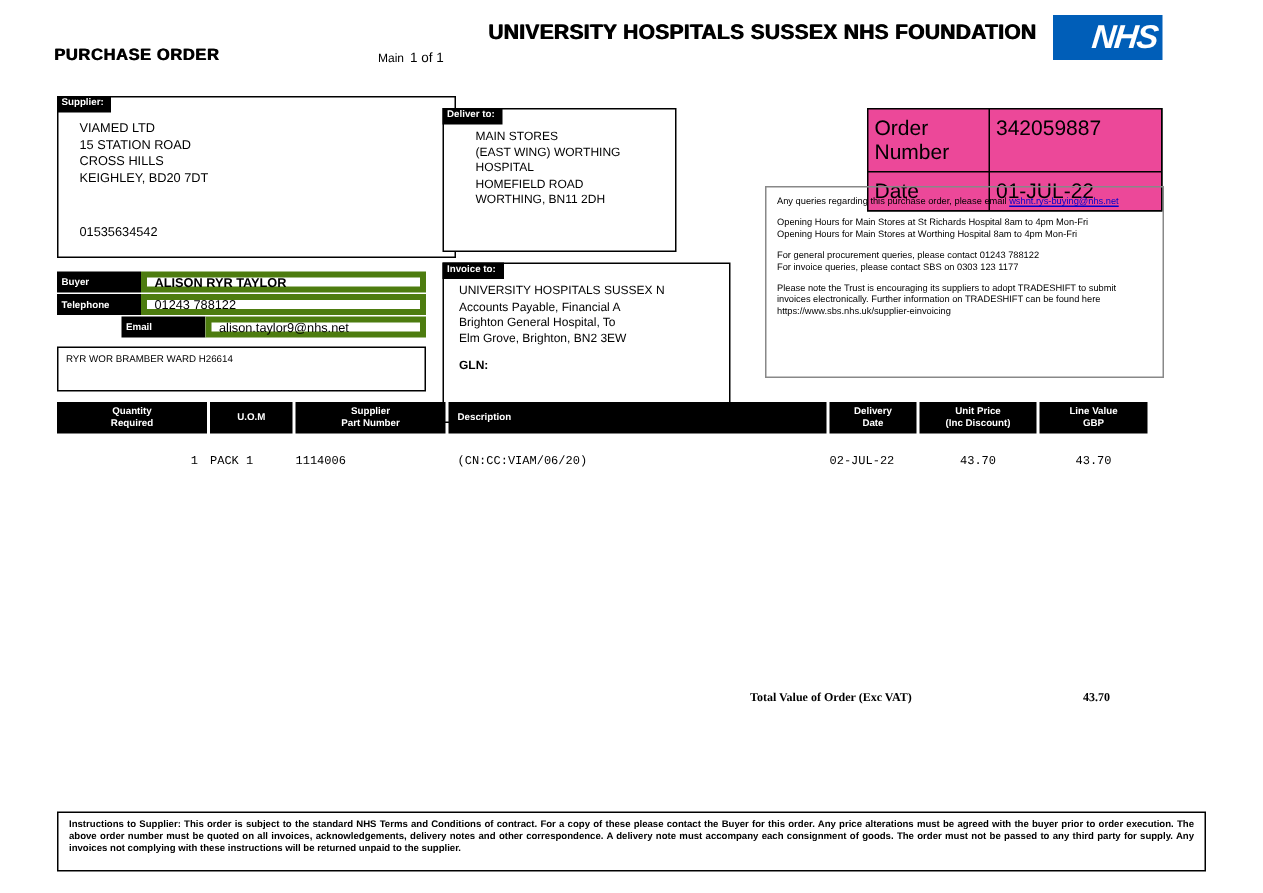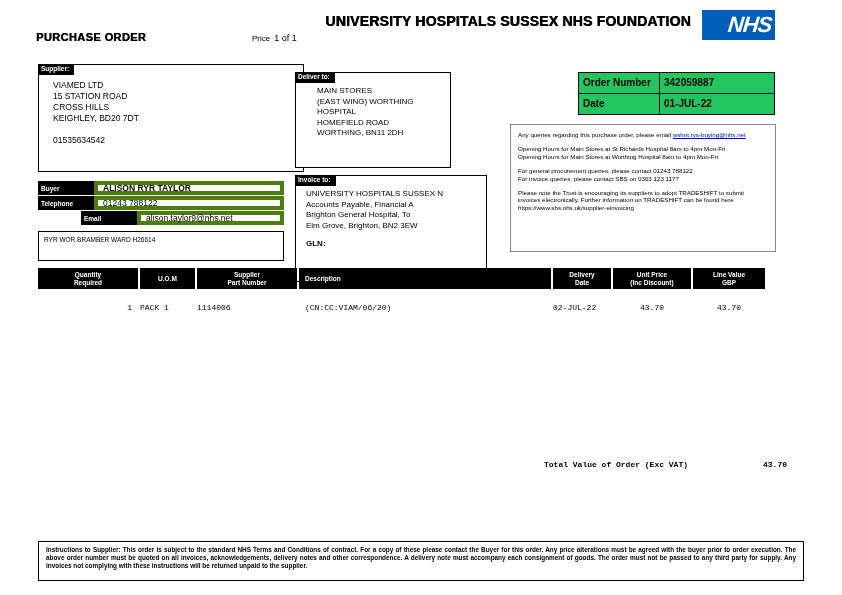--- a/index.html
+++ b/index.html
@@ -19,33 +19,33 @@
   .nhs-logo span { color:#fff; font-weight:bold; font-style:italic; font-size:22px; letter-spacing:-1px; transform:skew(-6deg); }
 
   
   .tagbox { position:absolute; border:1px solid #000; background:#fff; }
   .tag    { position:absolute; top:-1px; left:-1px; background:#000; color:#fff;
             font-size:6.5px; font-weight:bold; line-height:1; padding:2px 5px 2px 3px; }
   .addr   { font-size:8.5px; line-height:11px; }
 
   .supplier-box { left:38px; top:64px; width:266px; height:108px; }
   .supplier-box .addr { padding:15px 0 0 14px; }
-  .supplier-phone { margin-top:11px; }
+  .supplier-phone { margin-top:25px; }
 
   .deliver-box { left:295px; top:72px; width:156px; height:96px;padding-left:11px; }
   .deliver-box .addr { padding:13px 0 0 10px; font-size:8px; line-height:10.5px; }
 
   .invoice-box { left:295px; top:175px; width:192px; height:107px; }
   .invoice-box .addr { padding:13px 0 0 10px; font-size:8px; line-height:10.5px; }
   .gln { margin-top:8px; font-weight:bold; }
 
   
   .order-table { position:absolute; left:578px; top:72px; width:197px; border:1px solid #000;
                  background:#000; display:grid; grid-template-columns:80px 1fr; gap:1px; }
-  .order-cell  { background:#22c55e; font-size:10px; font-weight:bold; padding:4px 5px 5px 4px; }
+  .order-cell  { background:#ec4899; font-size:14px; font-weight:normal; padding:4px 5px 5px 4px; }
 
   
   .contact-row   { position:absolute; left:38px; display:flex; width:246px; height:14px; }
   .contact-label { width:56px; background:#000; color:#fff; font-size:6.5px; font-weight:bold;
                    display:flex; align-items:center; padding-left:3px; }
   .contact-value { flex:1; border:4px solid #4d7c0f; background:#fff; font-size:8.5px;
                    display:flex; align-items:center; padding-left:5px; }
   .contact-value.bold { font-weight:bold; }
 
   .ward-box { position:absolute; left:38px; top:231px; width:246px; height:30px; border:1px solid #000;
@@ -58,21 +58,21 @@
   .queries-box p.tight { margin-bottom:0; }
   .email-link { color:#0000CC; text-decoration:underline; cursor:pointer; }
 
   
   .items-header { position:absolute; left:38px; top:268px; display:flex; gap:2px; height:21px; }
   .hcell { background:#000; color:#fff; font-size:6.5px; font-weight:bold; line-height:1.2;
            display:flex; align-items:center; justify-content:center; text-align:center; white-space:pre-line; }
   .hcell.left { justify-content:flex-start; text-align:left; padding-left:6px; }
   .w1{width:100px}.w2{width:55px}.w3{width:100px}.w4{width:252px}.w5{width:58px}.w6{width:78px}.w7{width:72px}
 
-  .mono { font-family:Liberation Mono, monospace;margin-left:44px; }
+  .mono { font-family:Liberation Serif, serif; }
   .item-row { position:absolute; left:38px; top:303px; display:flex; gap:2px;
               font-family:"Liberation Mono","DejaVu Sans Mono",monospace; font-size:8px; line-height:9.5px; }
   .item-row .c1 { width:100px; text-align:right; padding-right:6px; }
   .item-row .c2 { width:55px; }
   .item-row .c3 { width:100px; }
   .item-row .c4 { width:252px; padding-left:6px; }
   .item-row .c5 { width:58px; }
   .item-row .c6 { width:78px; text-align:center; }
   .item-row .c7 { width:72px; text-align:center; }
 
@@ -84,21 +84,21 @@
                       border:1px solid #000; padding:4px 7px; font-size:6.4px; font-weight:bold;
                       line-height:8.2px; text-align:justify; }
 </style>
 </head>
 <body>
 
 <div class="page">
 
   <div class="doc-title">PURCHASE ORDER</div>
   <div class="page-ind">
-    <span>Price</span><span class="pv">1 of 1</span>
+    <span>Main</span><span class="pv">1 of 1</span>
   </div>
   <div class="org-title">UNIVERSITY HOSPITALS SUSSEX NHS FOUNDATION</div>
   <div class="nhs-logo">
     <span>NHS</span>
   </div>
 
   <div class="tagbox supplier-box">
     <div class="tag">Supplier:</div>
     <div class="addr">
       <div>VIAMED LTD</div>

